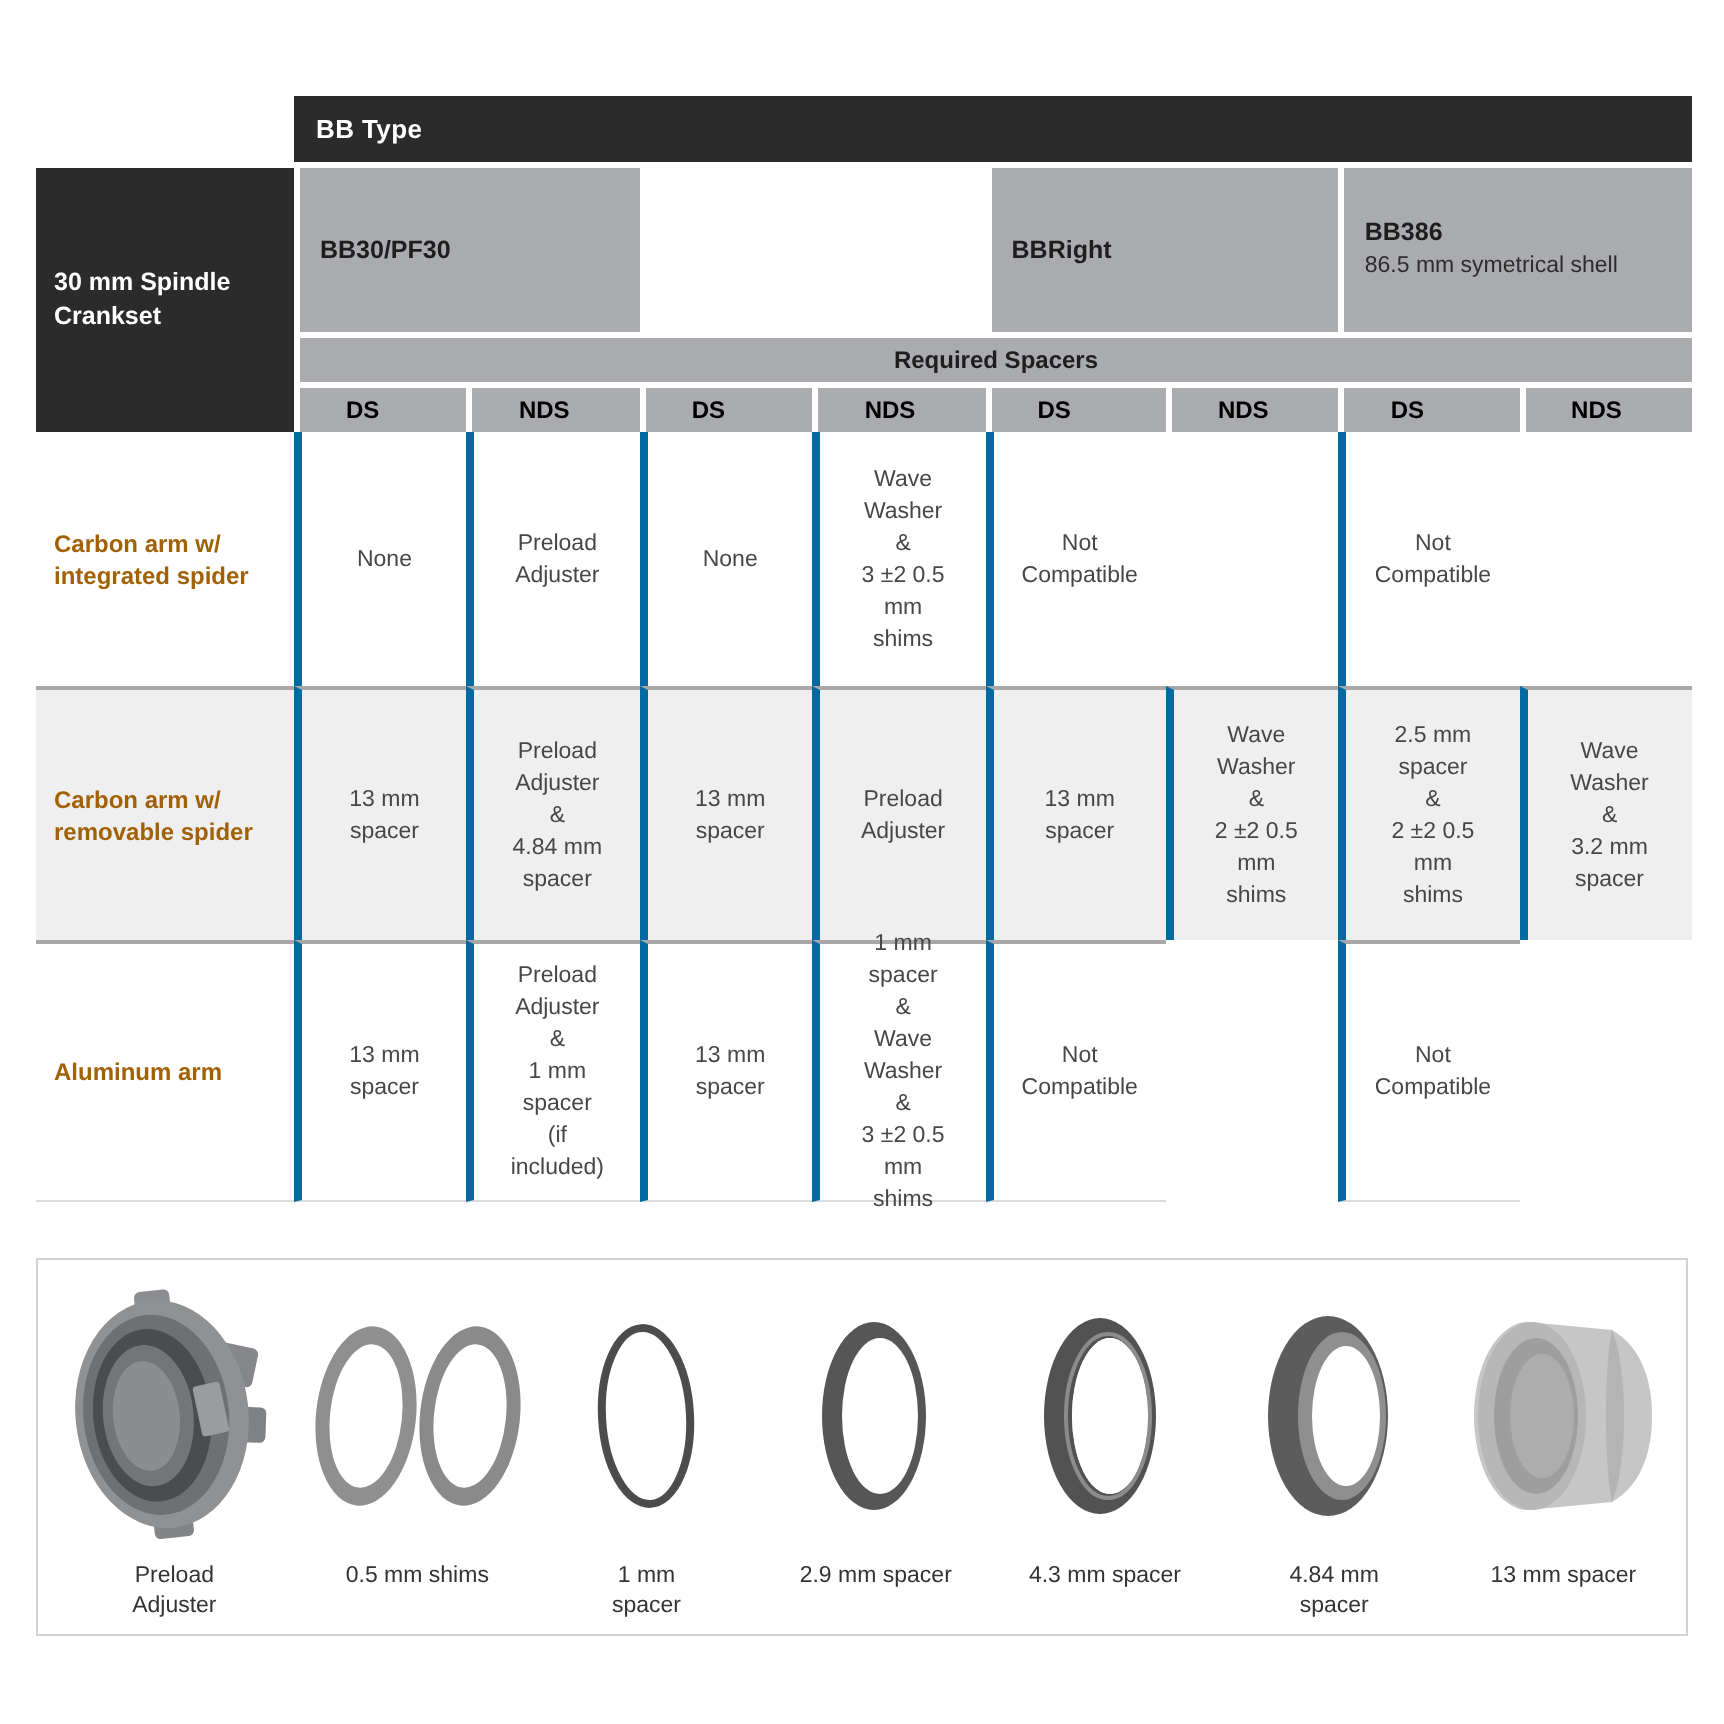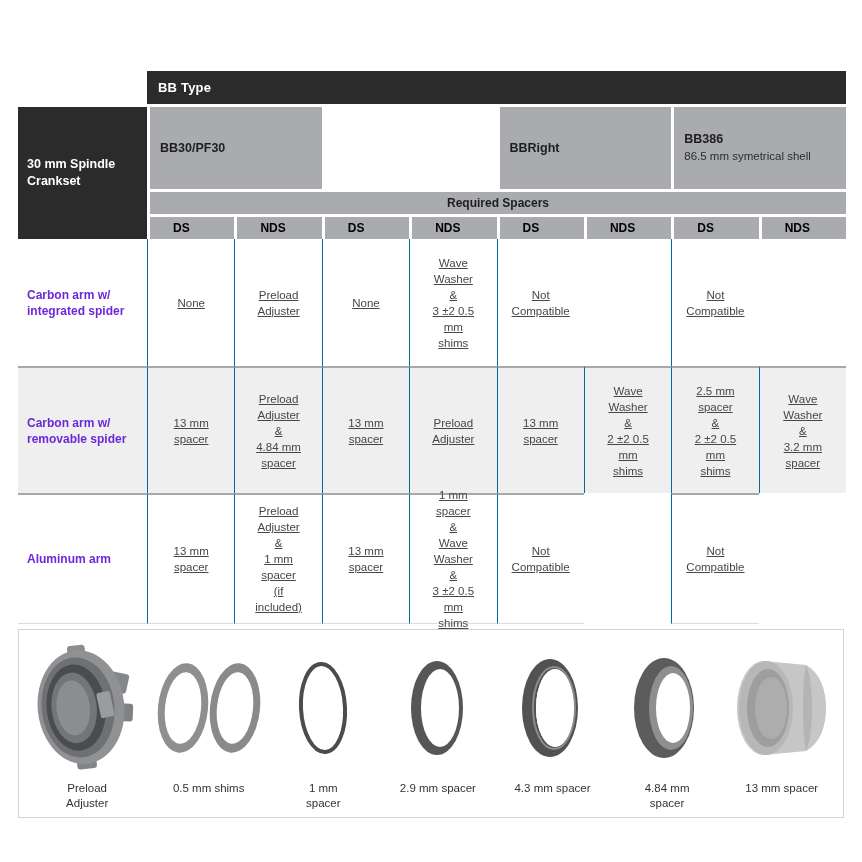--- a/index.html
+++ b/index.html
@@ -1,36 +1,36 @@
 <!DOCTYPE html>
 <html><head>
 <meta charset="utf-8">
 <style>
   html,body{margin:0;padding:0;background:#fff;font-family:"Liberation Sans",sans-serif;}
   .stage{position:relative;width:862px;height:862px;background:#fff;overflow:hidden;}
 
   
   .table-wrap{position:absolute;left:18px;top:48px;width:828px;}
   .bbtype-bar{margin-left:129px;height:33px;background:#2c2b2b;color:#fff;display:flex;align-items:center;
-    padding-left:11px;font-size:13px;font-weight:bold;letter-spacing:.2px;box-sizing:border-box;margin-bottom:3px;margin-top:23px;}
+    padding-left:11px;font-size:13px;font-weight:bold;letter-spacing:.2px;box-sizing:border-box;margin-bottom:3px;}
   .grid{display:grid;grid-template-columns:129px repeat(8,1fr);
         grid-template-rows:82px 3px 22px 3px 22px 127px 127px 131px;background:#fff;}
   .corner{grid-column:1;grid-row:1/6;background:#2c2b2b;color:#fff;font-weight:bold;font-size:12.5px;
     line-height:17px;display:flex;align-items:center;padding-left:9px;white-space:pre-line;box-sizing:border-box;}
   .gray{background:#a9abae;box-sizing:border-box;border-left:3px solid #fff;}
   .bbcell{grid-row:1;display:flex;flex-direction:column;justify-content:center;padding:6px 10px;gap:3px;}
   .bb-name{font-weight:bold;font-size:12.5px;color:#1e1e1e;}
   .bb-sub{font-size:11.5px;color:#2d2d2d;line-height:15px;white-space:pre-line;}
   .reqrow{grid-row:3;grid-column:2/10;display:flex;align-items:center;justify-content:center;
     font-weight:bold;font-size:12px;color:#1e1e1e;}
   .dshead{grid-row:5;display:flex;align-items:center;padding-left:23px;font-weight:bold;font-size:12px;color:#000000;}
   .rowlabel{grid-column:1;display:flex;align-items:center;padding-left:9px;font-weight:bold;font-size:12px;
-    color:#6d28d9;line-height:16px;white-space:pre-line;box-sizing:border-box;}
+    color:#a16207;line-height:16px;white-space:pre-line;box-sizing:border-box;}
   .cell{display:flex;align-items:center;justify-content:center;text-align:center;font-size:11.5px;
-    color:#474747;line-height:16px;white-space:pre-line;border-left:1px solid #0369a1;box-sizing:border-box;padding:14px;text-decoration:underline;}
+    color:#474747;line-height:16px;white-space:pre-line;border-left:4px solid #0369a1;box-sizing:border-box;padding:14px;}
   .brow1{grid-row:6;background:#fff;}
   .brow2{grid-row:7;background:#efefef;border-top:2px solid #a8a8a8;}
   .brow3{grid-row:8;background:#fff;border-top:2px solid #a8a8a8;border-bottom:1px solid #dcdcdc;}
   .span2{grid-column-end:span 2;}
 
   
   .legend{position:absolute;left:18px;top:629px;width:826px;height:189px;border:1px solid #d3d3d3;
     box-sizing:border-box;display:flex;align-items:stretch;padding:10px 4px 0 4px;background:#fff;}
   .legend-item{flex:1;display:flex;flex-direction:column;align-items:center;min-width:0;}
   .legend-item.first{flex:1.12;}

